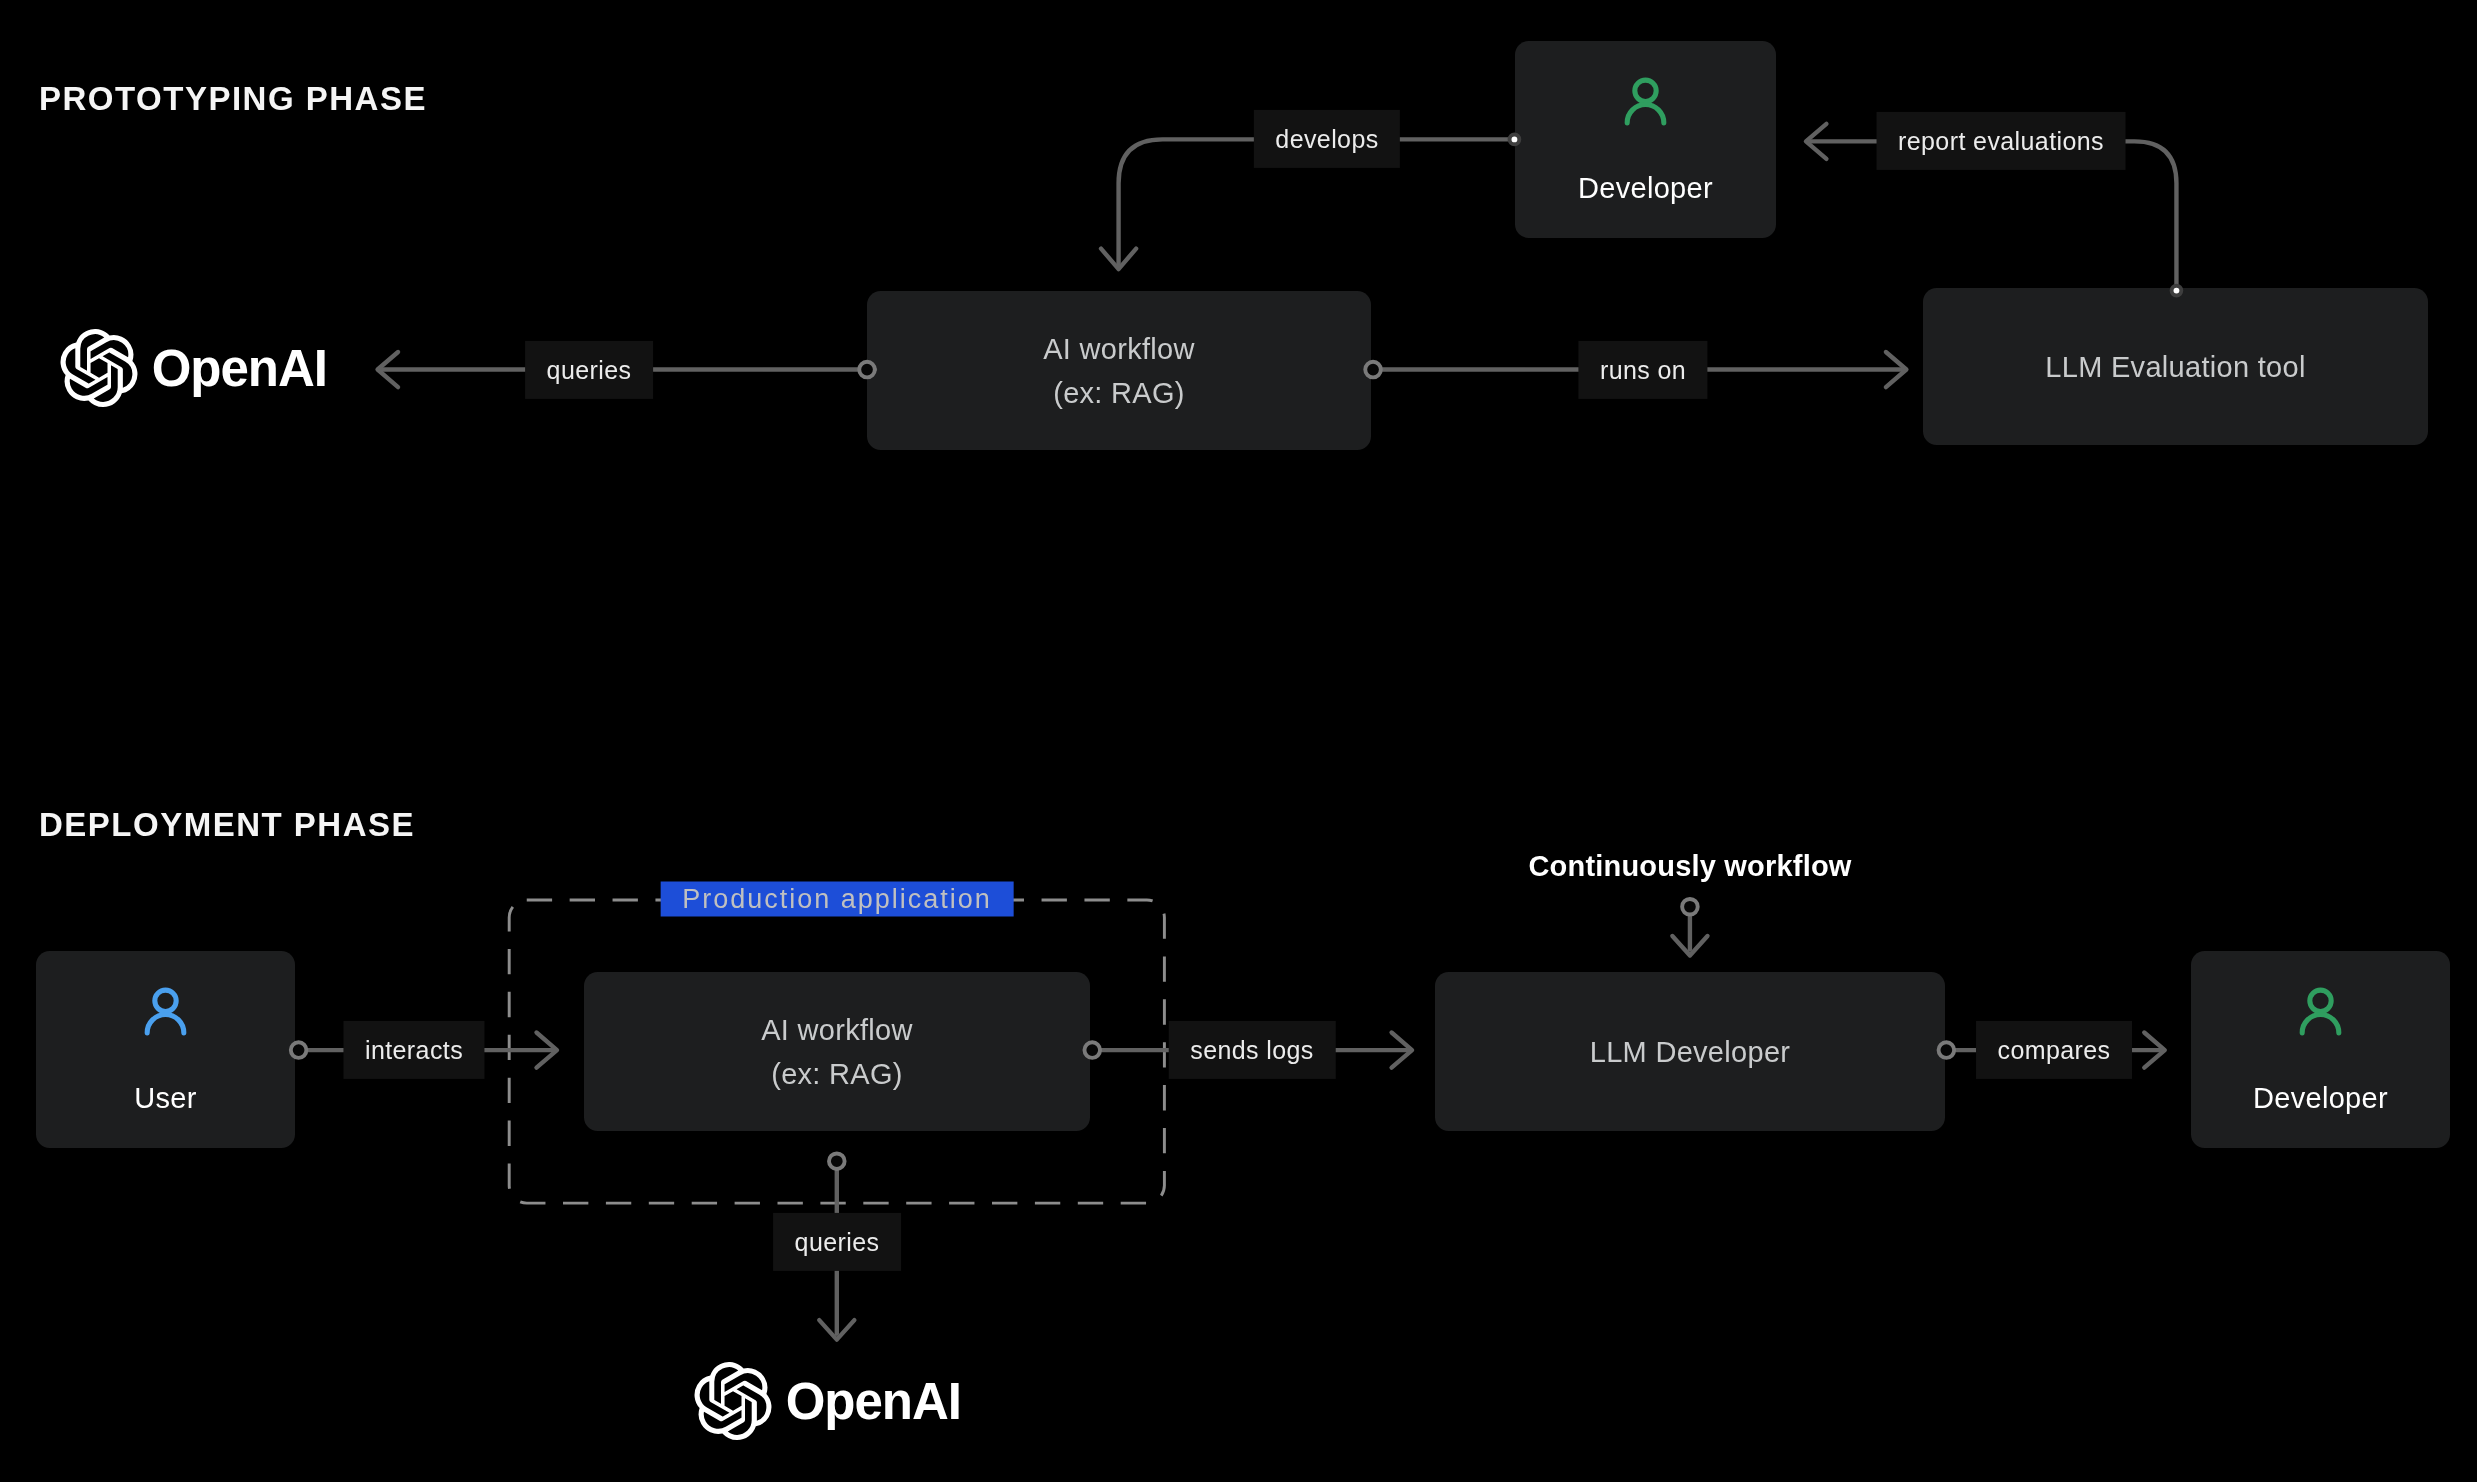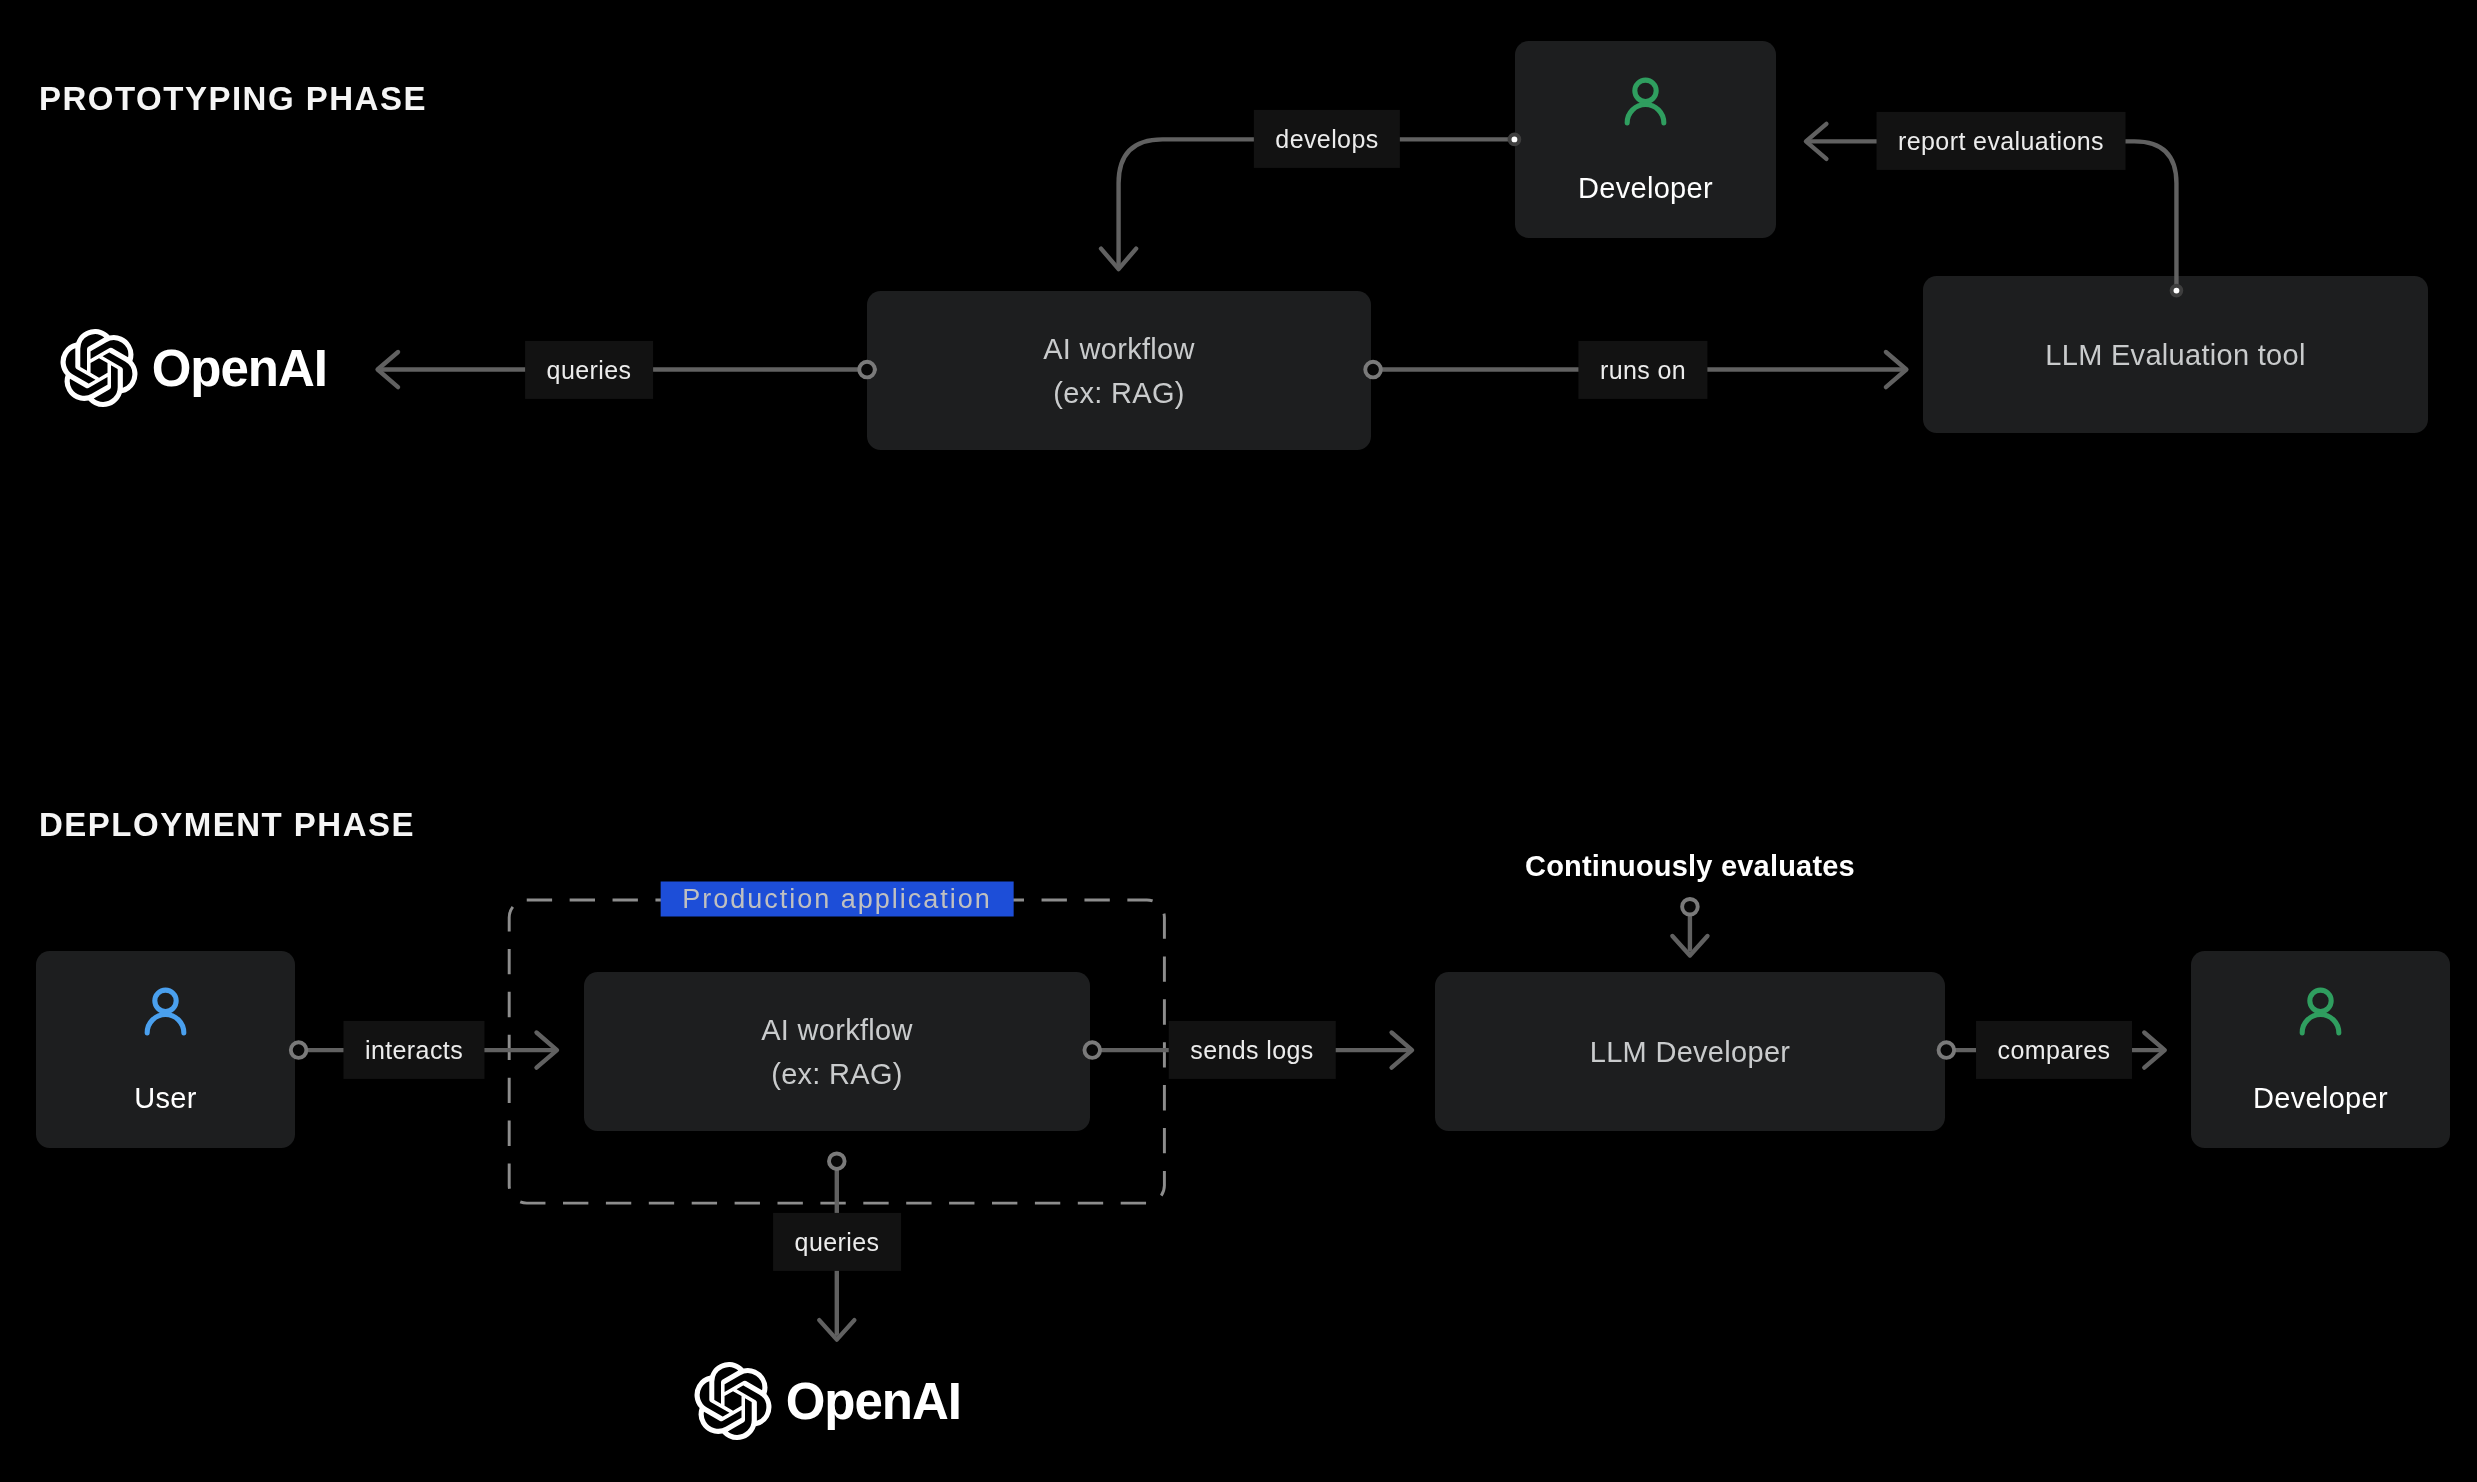--- a/index.html
+++ b/index.html
@@ -19,21 +19,21 @@
   }
   .node .node-label{color:#fff;font-size:29px;letter-spacing:0.3px;}
   .node.person{gap:41px;}
   .node .icon{display:block;}
   .node.plain .node-label{color:#c9cbcc;text-align:center;line-height:44px;font-size:29px;}
 
   #developer-top{left:1515px;top:41px;width:261px;height:197px;}
   #user-box{left:36px;top:951px;width:259px;height:197px;}
   #developer-bottom{left:2191px;top:951px;width:259px;height:197px;}
   #ai-workflow-top{left:867px;top:291px;width:504px;height:159px;}
-  #llm-eval-tool{left:1923px;top:276px;width:505px;height:157px;}
+  #llm-eval-tool{left:1923px;top:288px;width:505px;height:157px;}
   #ai-workflow-bottom{left:584px;top:972px;width:506px;height:159px;}
   #llm-platform{left:1435px;top:972px;width:510px;height:159px;}
 
   
   .edge path{stroke:#616161;stroke-width:4.5;fill:none;stroke-linecap:round;stroke-linejoin:round;}
   .edge .dot{fill:#ffffff;stroke:#3e3e3e;stroke-width:4;}
   .edge .ring{fill:#070707;stroke:#7a7a7a;stroke-width:4;}
   .dashed-border{fill:none;stroke:#8d8d8d;stroke-width:3;stroke-dasharray:26 18;}
 
   
@@ -199,21 +199,21 @@
     <div class="edge-label" id="label-develops">develops</div>
     <div class="edge-label" id="label-report-evaluations">report evaluations</div>
     <div class="edge-label" id="label-queries-top">queries</div>
     <div class="edge-label" id="label-runs-on">runs on</div>
 
     <div class="edge-label" id="label-interacts">interacts</div>
     <div class="edge-label" id="label-sends-logs">sends logs</div>
     <div class="edge-label" id="label-compares">compares</div>
     <div class="edge-label" id="label-queries-bottom">queries</div>
 
-    <div id="annotation-continuously">Continuously evaluates</div>
+    <div id="annotation-continuously">Continuously workflow</div>
     <div id="production-title">Production application</div>
 
     <div class="openai-lockup" id="openai-top">
       <svg width="78" height="80" viewBox="0 0 24 24">
         <path fill="#ffffff" d="M22.2819 9.8211a5.9847 5.9847 0 0 0-.5157-4.9108 6.0462 6.0462 0 0 0-6.5098-2.9A6.0651 6.0651 0 0 0 4.9807 4.1818a5.9847 5.9847 0 0 0-3.9977 2.9 6.0462 6.0462 0 0 0 .7427 7.0966 5.98 5.98 0 0 0 .511 4.9107 6.051 6.051 0 0 0 6.5146 2.9001A5.9847 5.9847 0 0 0 13.2599 24a6.0557 6.0557 0 0 0 5.7718-4.2058 5.9894 5.9894 0 0 0 3.9977-2.9001 6.0557 6.0557 0 0 0-.7475-7.073zm-9.022 12.6081a4.4755 4.4755 0 0 1-2.8764-1.0408l.1419-.0804 4.7783-2.7582a.7948.7948 0 0 0 .3927-.6813v-6.7369l2.02 1.1686a.071.071 0 0 1 .038.052v5.5826a4.504 4.504 0 0 1-4.4945 4.4944zm-9.6607-4.1254a4.4708 4.4708 0 0 1-.5346-3.0137l.142.0852 4.783 2.7582a.7712.7712 0 0 0 .7806 0l5.8428-3.3685v2.3324a.0804.0804 0 0 1-.0332.0615L9.74 19.9502a4.4992 4.4992 0 0 1-6.1408-1.6464zM2.3408 7.8956a4.485 4.485 0 0 1 2.3655-1.9728V11.6a.7664.7664 0 0 0 .3879.6765l5.8144 3.3543-2.0201 1.1685a.0757.0757 0 0 1-.071 0l-4.8303-2.7865A4.504 4.504 0 0 1 2.3408 7.8956zm16.5963 3.8558L13.1038 8.364 15.1192 7.2a.0757.0757 0 0 1 .071 0l4.8303 2.7913a4.4944 4.4944 0 0 1-.6765 8.1042v-5.6772a.79.79 0 0 0-.407-.667zm2.0107-3.0231l-.142-.0852-4.7735-2.7818a.7759.7759 0 0 0-.7854 0L9.409 9.2297V6.8974a.0662.0662 0 0 1 .0284-.0615l4.8303-2.7866a4.4992 4.4992 0 0 1 6.6802 4.66zM8.3065 12.863l-2.02-1.1638a.0804.0804 0 0 1-.038-.0567V6.0742a4.4992 4.4992 0 0 1 7.3757-3.4537l-.142.0805L8.704 5.459a.7948.7948 0 0 0-.3927.6813zm1.0976-2.3654l2.602-1.4998 2.6069 1.4998v2.9994l-2.5974 1.4997-2.6067-1.4997z"></path>
       </svg>
       <div class="wordmark">OpenAI</div>
     </div>
 
     <div class="openai-lockup" id="openai-bottom">

